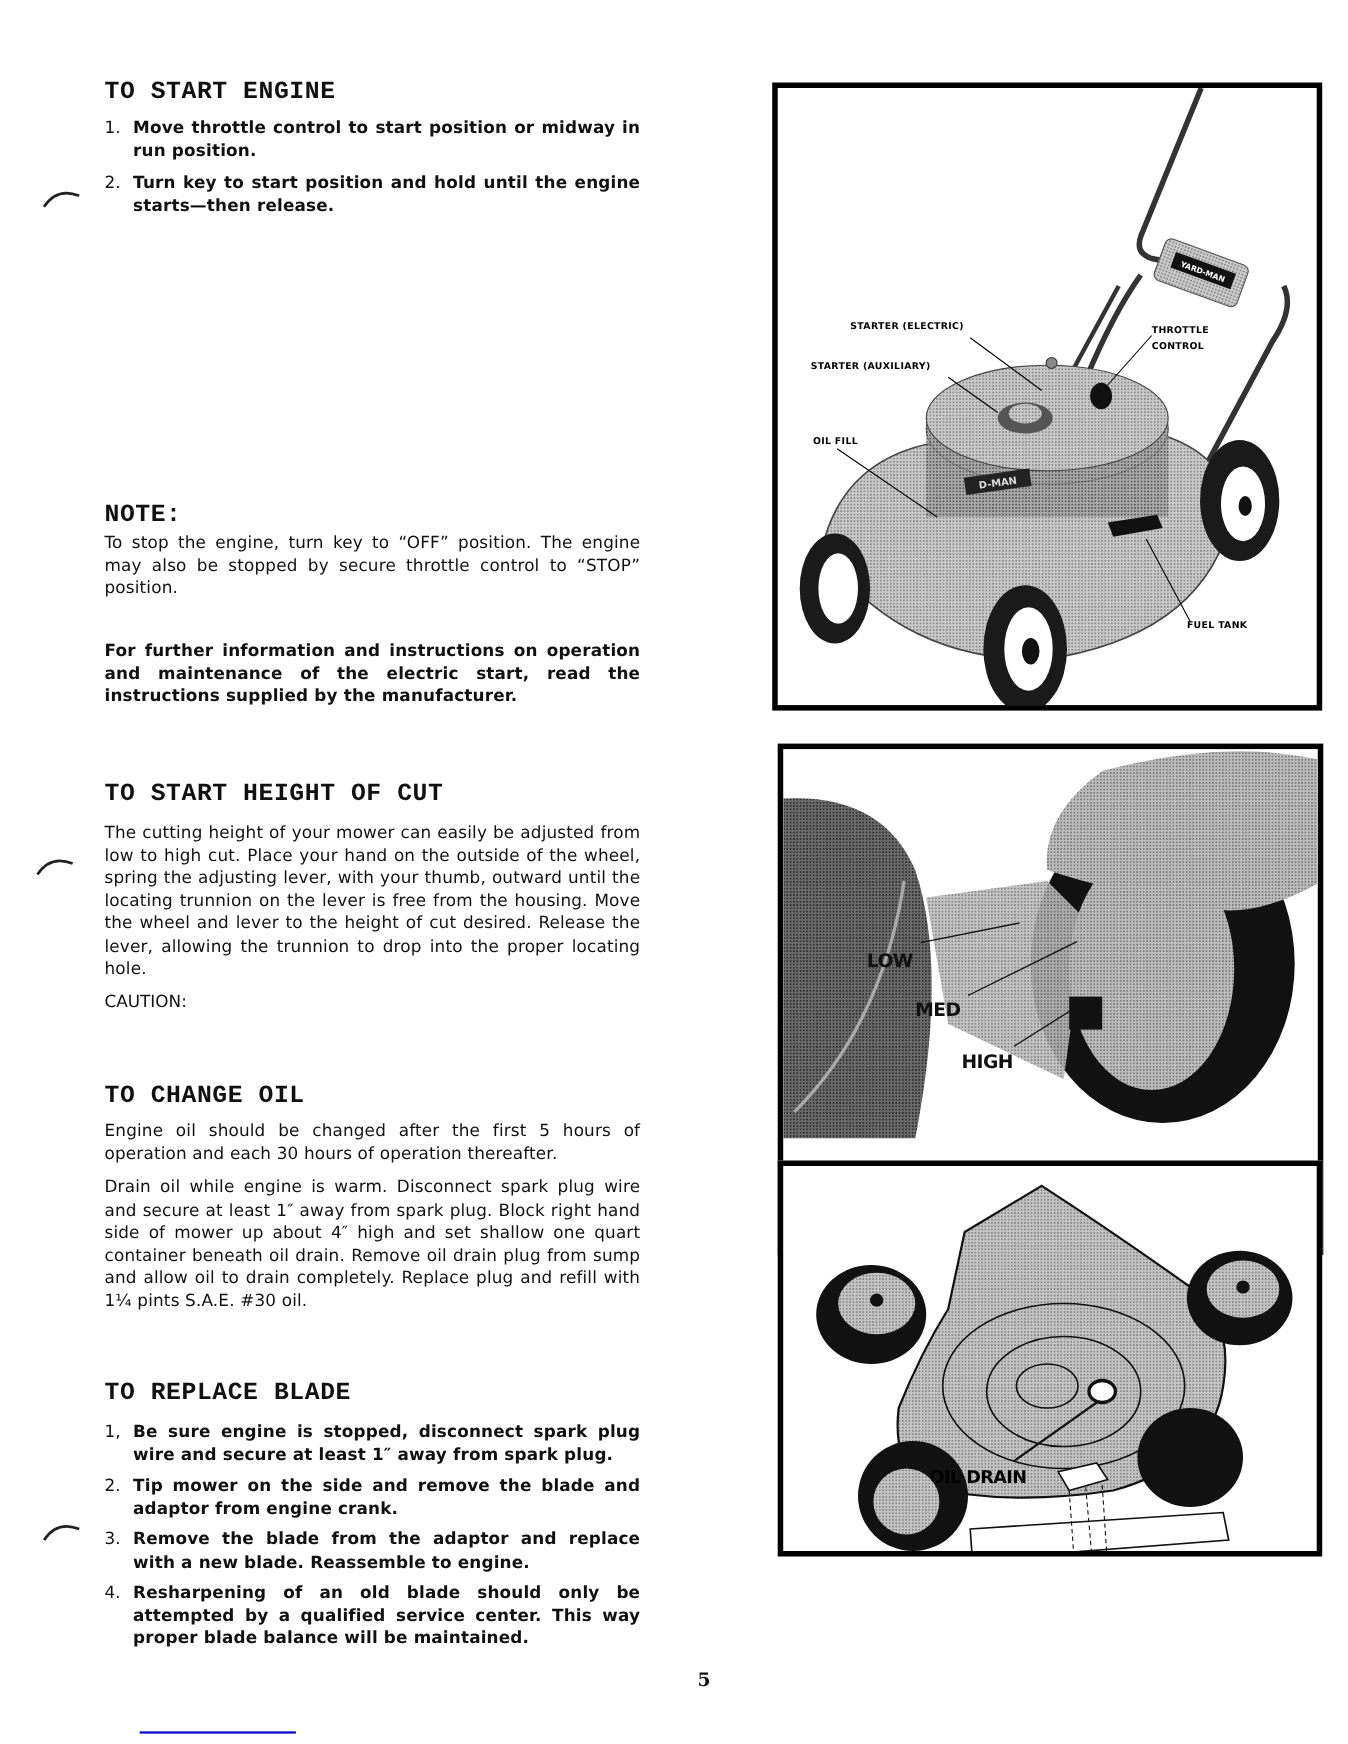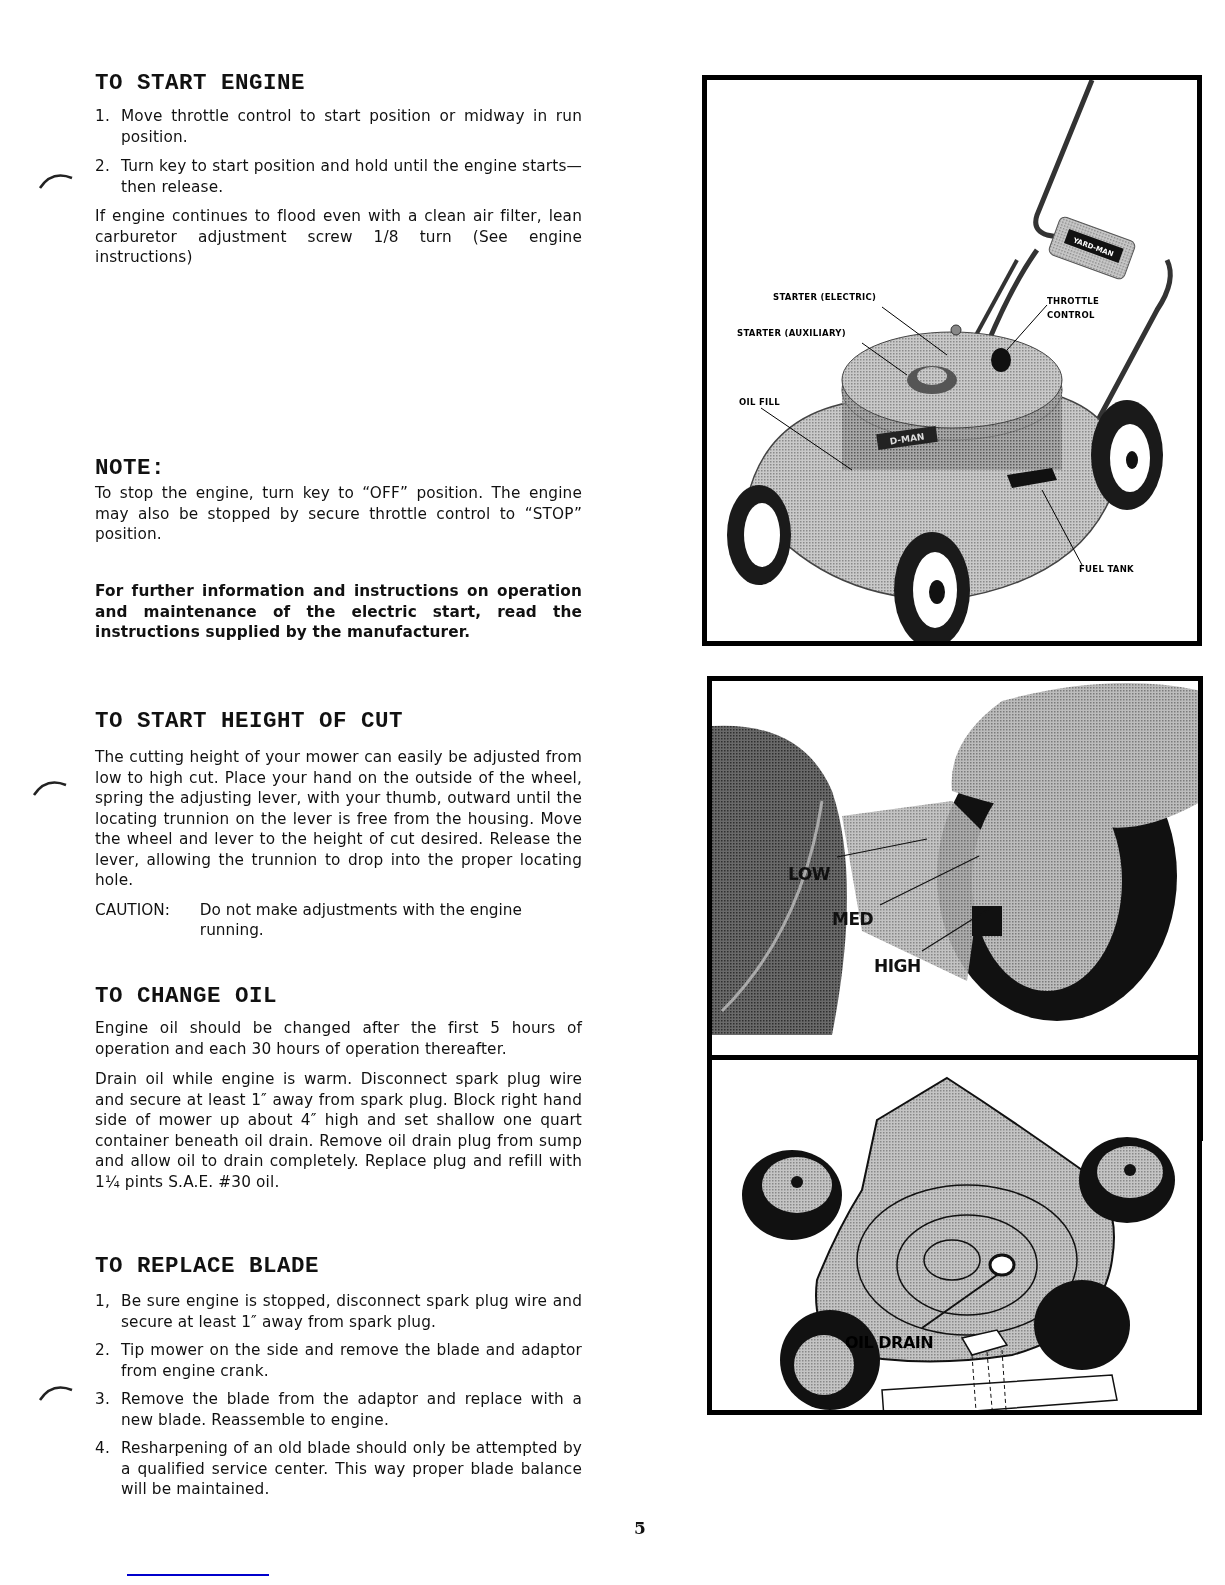--- a/index.html
+++ b/index.html
@@ -5,23 +5,23 @@
   html, body { margin: 0; padding: 0; background: #ffffff; }
   body { width: 1225px; height: 1585px; position: relative; overflow: hidden;
          font-family: "DejaVu Sans", "Liberation Sans", sans-serif; color: #111; }
   h2 { font-family: Liberation Mono, monospace; font-weight: bold; font-size: 22.5px;
        letter-spacing: 0.5px; margin: 0; line-height: 26px; position: absolute; left: 95px; }
   p, .li { font-size: 15.3px; line-height: 20.5px; margin: 0; text-align: justify;
            text-align-last: left; letter-spacing: 0.15px; }
   .block { position: absolute; left: 95px; width: 487px; }
   .li { display: flex; }
   .li .num { width: 26px; flex: 0 0 26px; }
-  .li .txt { flex: 1; text-align: justify; }
+  .li .txt { flex: 1; text-align: justify; font-weight: bold; }
   .bold { font-weight: bold; }
-  .caution { display: flex; gap: 24px; }
+  .caution { display: flex; }
   .caution .lbl { flex: 0 0 auto; margin-right: 6px; }
   .caution .txt { flex: 1; }
 
   .margin-mark { position: absolute; width: 40px; height: 22px; }
 
   .frame { position: absolute; border: 5px solid #000; background: #fff; box-sizing: border-box; overflow: hidden; }
   .callout { position: absolute; font-family: "DejaVu Sans", sans-serif; font-weight: bold;
              font-size: 8.5px; letter-spacing: 0.3px; color: #000; white-space: nowrap; }
   .callout-big { position: absolute; font-family: "DejaVu Sans", sans-serif; font-weight: bold;
                  font-size: 17px; color: #111; white-space: nowrap; letter-spacing: -0.5px; }
@@ -47,37 +47,35 @@
 
 <div class="block" style="top:106px">
   <div class="li" style="margin-bottom:9px">
     <span class="num">1.</span>
     <span class="txt">Move throttle control to start position or midway in run position.</span>
   </div>
   <div class="li" style="margin-bottom:9px">
     <span class="num">2.</span>
     <span class="txt">Turn key to start position and hold until the engine starts—then release.</span>
   </div>
-  <p>If engine continues to flood even with a clean air filter, lean carburetor adjustment screw 1/8 turn (See engine instructions)</p>
 </div>
 
 <h2 style="top:455px">NOTE:</h2>
 <div class="block" style="top:483px">
   <p>To stop the engine, turn key to “OFF” position. The engine may also be stopped by secure throttle control to “STOP” position.</p>
 </div>
 <div class="block" style="top:581px">
   <p class="bold">For further information and instructions on operation and maintenance of the electric start, read the instructions supplied by the manufacturer.</p>
 </div>
 
 <h2 style="top:708px">TO START HEIGHT OF CUT</h2>
 <div class="block" style="top:747px">
   <p style="margin-bottom:9px">The cutting height of your mower can easily be adjusted from low to high cut. Place your hand on the outside of the wheel, spring the adjusting lever, with your thumb, outward until the locating trunnion on the lever is free from the housing. Move the wheel and lever to the height of cut desired. Release the lever, allowing the trunnion to drop into the proper locating hole.</p>
   <div class="caution">
     <span class="lbl" style="font-size:15.3px;line-height:20.5px">CAUTION:</span>
-    <span class="txt" style="font-size:15.3px;line-height:20.5px">Do not make adjustments with the engine running.</span>
   </div>
 </div>
 
 <h2 style="top:983px">TO CHANGE OIL</h2>
 <div class="block" style="top:1018px">
   <p style="margin-bottom:10px">Engine oil should be changed after the first 5 hours of operation and each 30 hours of operation thereafter.</p>
   <p>Drain oil while engine is warm. Disconnect spark plug wire and secure at least 1″ away from spark plug. Block right hand side of mower up about 4″ high and set shallow one quart container beneath oil drain. Remove oil drain plug from sump and allow oil to drain completely. Replace plug and refill with 1¼ pints S.A.E. #30 oil.</p>
 </div>
 
 <h2 style="top:1253px">TO REPLACE BLADE</h2>

